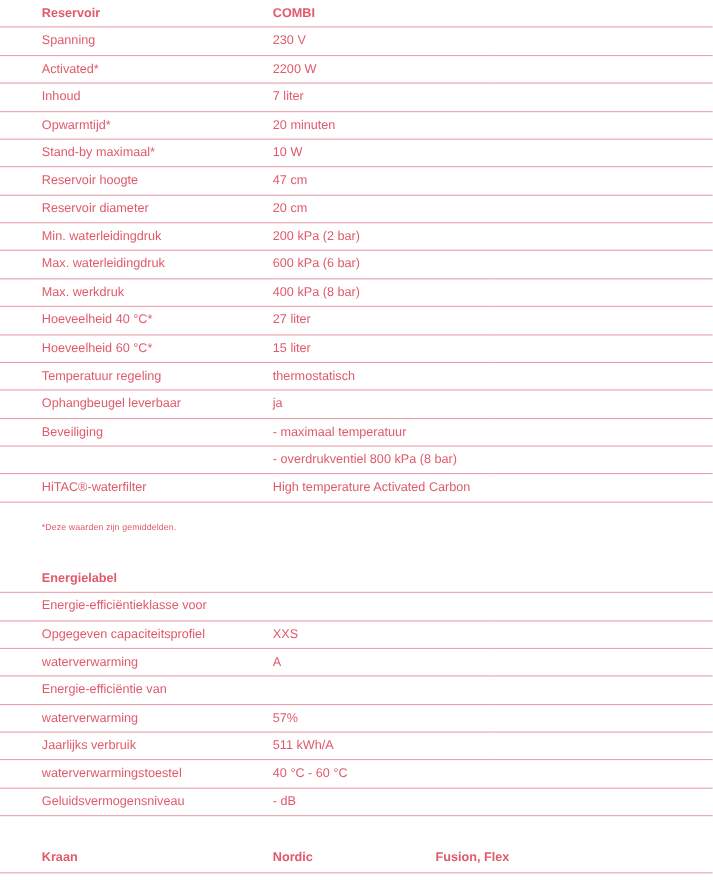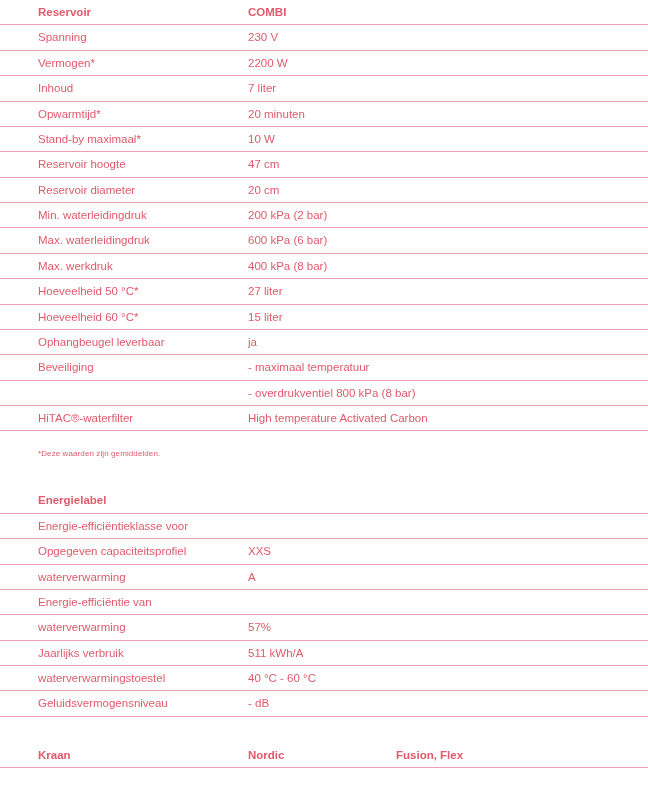--- a/index.html
+++ b/index.html
@@ -66,21 +66,21 @@
     <tbody>
       <tr class="hdr">
         <td class="col-label">Reservoir</td>
         <td colspan="2">COMBI</td>
       </tr>
       <tr>
         <td class="col-label">Spanning</td>
         <td colspan="2">230 V</td>
       </tr>
       <tr>
-        <td class="col-label">Vermogen*</td>
+        <td class="col-label">Activated*</td>
         <td colspan="2">2200 W</td>
       </tr>
       <tr>
         <td class="col-label">Inhoud</td>
         <td colspan="2">7 liter</td>
       </tr>
       <tr>
         <td class="col-label">Opwarmtijd*</td>
         <td colspan="2">20 minuten</td>
       </tr>
@@ -102,26 +102,30 @@
       </tr>
       <tr>
         <td class="col-label">Max. waterleidingdruk</td>
         <td colspan="2">600 kPa (6 bar)</td>
       </tr>
       <tr>
         <td class="col-label">Max. werkdruk</td>
         <td colspan="2">400 kPa (8 bar)</td>
       </tr>
       <tr>
-        <td class="col-label">Hoeveelheid 50 °C*</td>
+        <td class="col-label">Hoeveelheid 40 °C*</td>
         <td colspan="2">27 liter</td>
       </tr>
       <tr>
         <td class="col-label">Hoeveelheid 60 °C*</td>
         <td colspan="2">15 liter</td>
+      </tr>
+      <tr>
+        <td class="col-label">Temperatuur regeling</td>
+        <td colspan="2">thermostatisch</td>
       </tr>
       <tr>
         <td class="col-label">Ophangbeugel leverbaar</td>
         <td colspan="2">ja</td>
       </tr>
       <tr>
         <td class="col-label">Beveiliging</td>
         <td colspan="2">- maximaal temperatuur</td>
       </tr>
       <tr>

